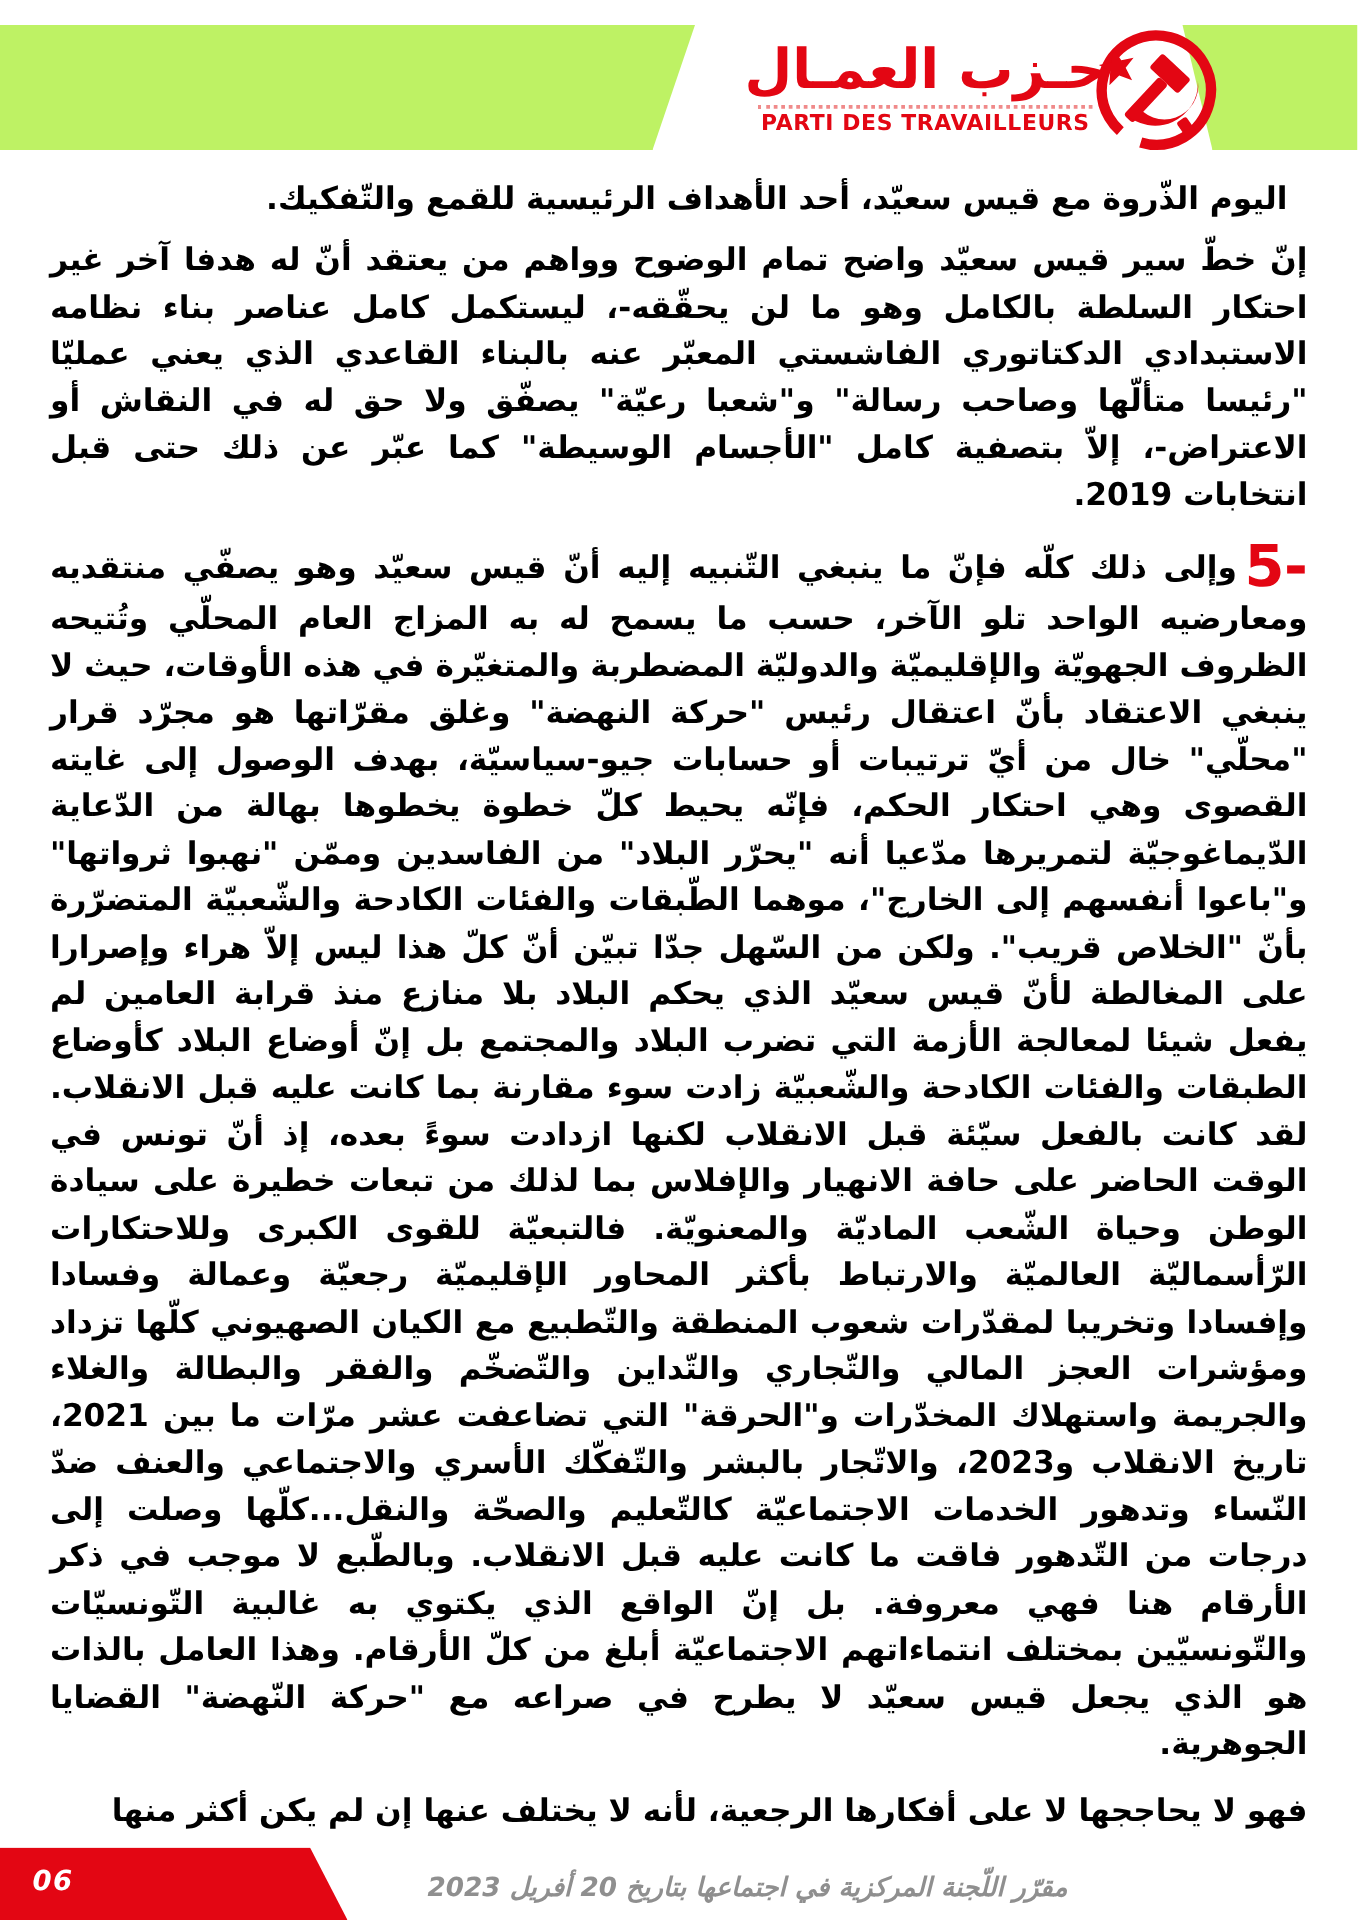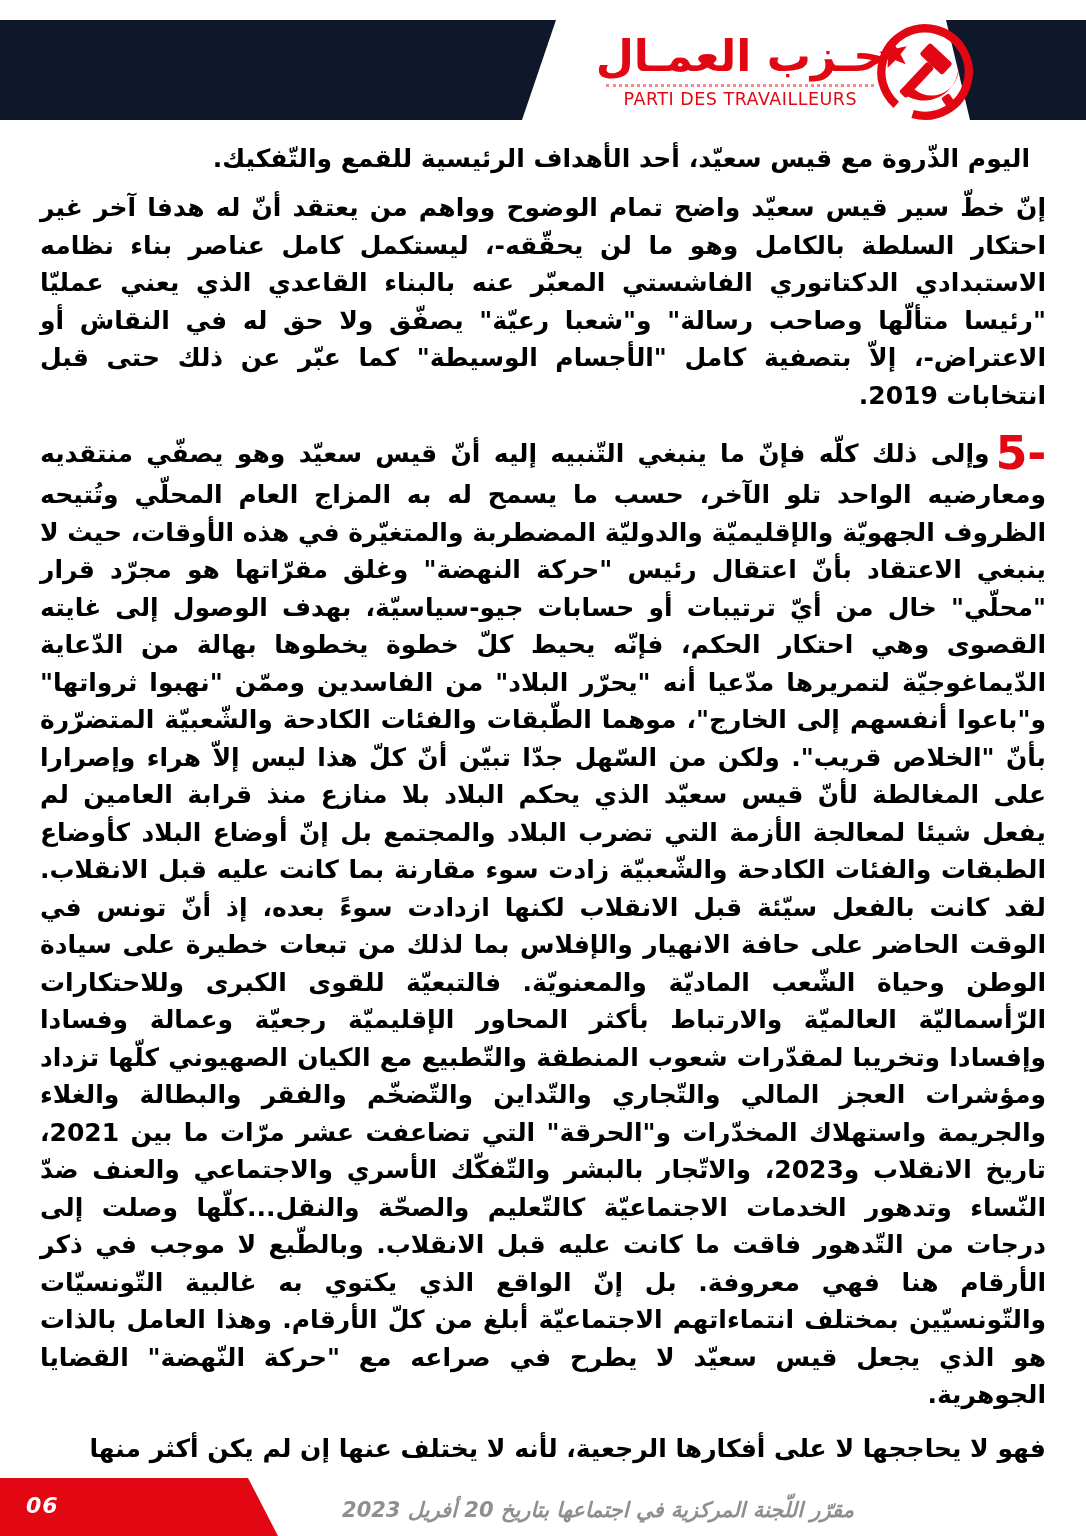--- a/index.html
+++ b/index.html
@@ -3,38 +3,38 @@
 <meta charset="utf-8">
 <style>
   html,body{margin:0;padding:0;}
   body{
     width:1086px;height:1536px;position:relative;background:#fff;overflow:hidden;
     font-family:"DejaVu Sans","Liberation Sans",sans-serif;
   }
   
   .header-band{
     position:absolute;top:20px;left:0;width:1086px;height:100px;
-    background:#0f172a;
+    background:#bef264;
   }
   .header-window{
     position:absolute;top:0;left:0;width:1086px;height:100px;background:#fff;
     clip-path:polygon(556px 0,946px 0,970px 100%,522px 100%);
   }
   .logo{
     position:absolute;top:-14px;left:555px;width:420px;height:128px;
     display:flex;align-items:center;justify-content:flex-end;
   }
   .logo-text{display:flex;flex-direction:column;align-items:center;margin-right:-14px;}
   .logo-arabic{
     color:#e30613;font-weight:bold;font-size:44px;line-height:48px;direction:rtl;
     letter-spacing:-1px;white-space:nowrap;
   }
   .logo-dots{width:268px;border-top:3px dotted #f08a8a;margin:4px 0 2px 0;}
   .logo-french{
-    color:#e30613;font-weight:normal;font-size:17.5px;letter-spacing:.5px;white-space:nowrap;text-align:center;
+    color:#e30613;font-weight:bold;font-size:17.5px;letter-spacing:.5px;white-space:nowrap;text-align:center;
   }
   .emblem{width:104px;height:104px;flex:0 0 auto;}
   
   .doc{
     position:absolute;top:140px;right:40px;left:40px;direction:rtl;color:#000;
   }
   .doc-heading{
     font-weight:bold;font-size:25px;line-height:37px;text-align:right;margin:0 16px 6px 0;
     letter-spacing:-0.3px;
   }

